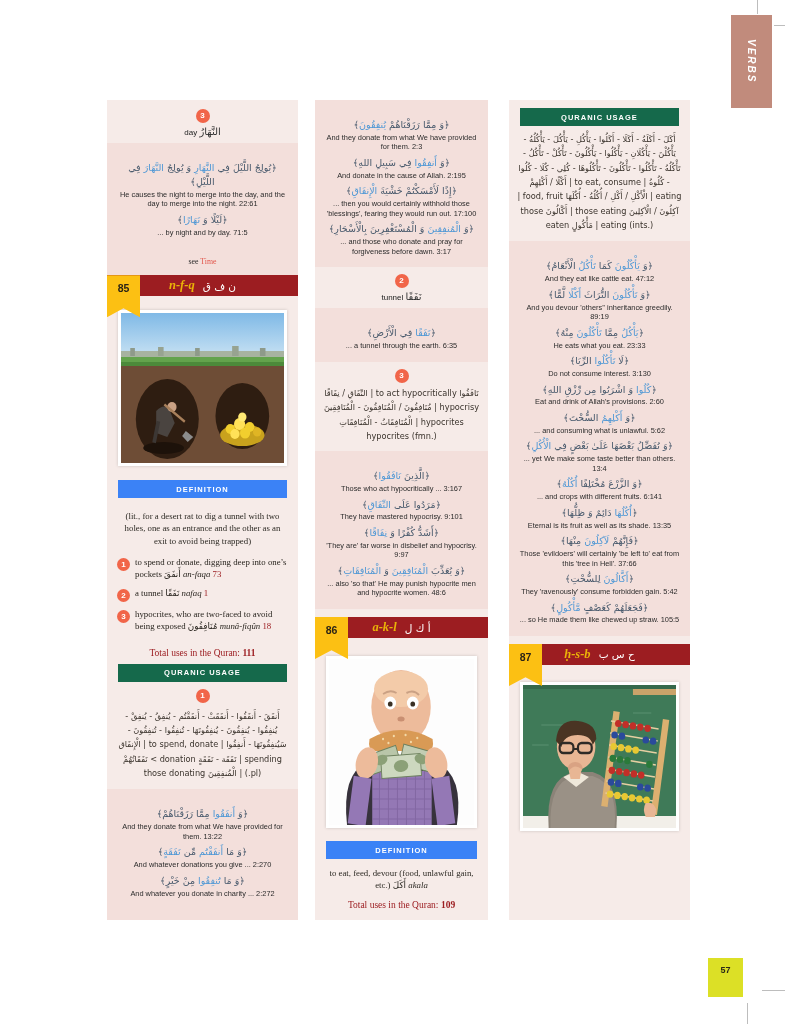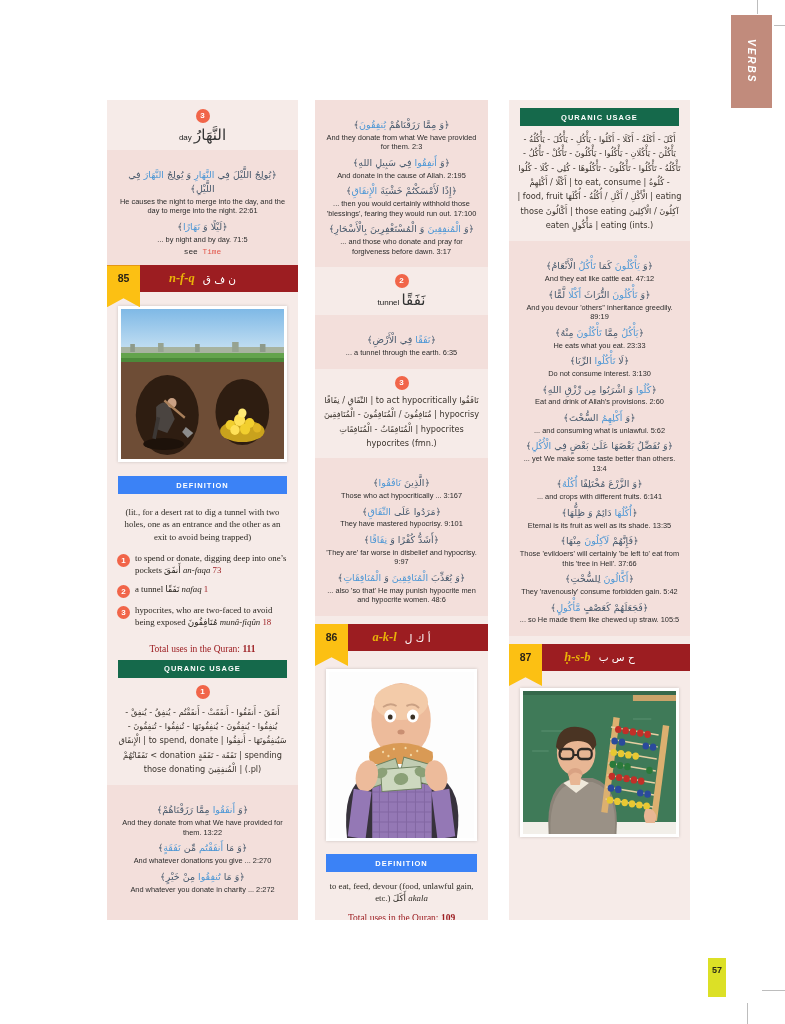--- a/index.html
+++ b/index.html
@@ -12,21 +12,21 @@
   
   .verbs-tab {
     position:absolute; left:731px; top:15px; width:41px; height:93px;
     background:#c18b7c; display:flex; align-items:center; justify-content:center;
   }
   .verbs-tab span {
     writing-mode:vertical-rl; font-family:"Liberation Sans",sans-serif;
     font-style:italic; font-size:10px; letter-spacing:2px; color:#fff; font-weight:bold;
   }
   .pagenum-box {
-    position:absolute; left:708px; top:958px; width:18px; height:39px;
+    position:absolute; left:708px; top:958px; width:35px; height:39px;
     background:#dce026; display:flex; justify-content:center;
   }
   .pagenum-box span { font-family:"Liberation Sans",sans-serif; font-weight:bold;
     font-size:9px; color:#2a2a18; margin-top:7px; }
   .cropmark { position:absolute; background:#bdbdbd; }
   
   .col { position:absolute; top:100px; height:820px; background:#f6ebe8;
          display:flex; flex-direction:column; overflow:hidden; }
   .col1 { left:107px; width:191px; }
   .col2 { left:315px; width:173px; }
@@ -42,47 +42,47 @@
   .banner.purple { background:#3b82f6; }
   .banner.green  { background:#15694b; }
   .q { margin:4px 3px; text-align:center; }
   .q-ar { font-family:"DejaVu Sans",sans-serif; font-size:9.5px; line-height:1.45;
           color:#46586b; direction:rtl; }
   .q-ar .hl { color:#4d97d5; }
   .q-en { font-family:"Liberation Sans",sans-serif; font-size:7.4px; line-height:1.3;
           color:#2b2b2b; margin-top:1px; }
   .word-line { text-align:center; font-family:"Liberation Sans",sans-serif; font-size:8px;
           color:#222; direction:rtl; }
-  .word-line .ar-word { font-family:Liberation Sans, sans-serif; font-size:15px; color:#333; }
+  .word-line .ar-word { font-family:Liberation Sans, sans-serif; font-size:10px; color:#333; }
   .forms { direction:rtl; text-align:center; margin:3px 8px; color:#3a332c;
     font-family:"DejaVu Sans",sans-serif; font-size:8.2px; line-height:1.75; }
   .total-line { text-align:center; color:#9c1d21; font-size:9.5px; margin:8px 4px 6px; }
   .total-line b { font-weight:bold; }
   
-  .entry-banner { position:relative; margin-top:8px; height:27px; flex:none; }
+  .entry-banner { position:relative; margin-top:8px; height:21px; flex:none; }
   .entry-banner .bar { position:absolute; inset:0; background:#9c1d21; display:flex;
     align-items:center; justify-content:center; gap:8px; }
   .entry-banner .bar i { color:#eab308; font:bold italic 12.5px "Liberation Serif",serif; }
   .entry-banner .bar .bar-ar { color:#fff; font-family:"DejaVu Sans",sans-serif; font-size:10.5px; }
   .bookmark { position:absolute; left:0; top:0; width:33px; height:42px; background:#fcc013;
     z-index:2; clip-path:polygon(0 0,100% 0,100% 100%,50% 79%,0 100%);
     text-align:center; font:800 10.5px/26px "Liberation Sans",sans-serif; color:#2b2416; }
   
   .img-card { margin:14px 11px 0; background:#fff; padding:3px;
     box-shadow:0 0 3px rgba(0,0,0,.18); flex:none; }
   .img-card svg { display:block; width:100%; }
   
   .definition { margin:12px 10px 0; text-align:center; font-size:8.8px; line-height:1.4; color:#2d2a24; }
   .definition .ar-inline, .meaning .ar-inline { font-family:"DejaVu Sans",sans-serif; font-size:8.8px; }
   .meanings { margin:10px 8px 0 10px; }
   .meaning { display:flex; gap:5px; margin-bottom:7px; font-size:8.8px; line-height:1.35; }
   .meaning .circ { width:13px; height:13px; line-height:13px; margin:1px 0 0; }
   .meaning .count { color:#9c1d21; }
-  .see-line { text-align:center; font-family:Liberation Mono, monospace; font-size:7.8px;
-     margin:4px 0 2px; color:#2b2b2b; }
+  .see-line { text-align:center; font-family:Liberation Serif, serif; font-size:7.8px;
+     margin:20px 0 2px; color:#2b2b2b; }
   .see-line .see-link { color:#e2574c; text-decoration:none; cursor:pointer; }
 </style>
 </head>
 <body>
 
 <div class="page">
 
   <div class="verbs-tab">
     <span>VERBS</span>
   </div>

